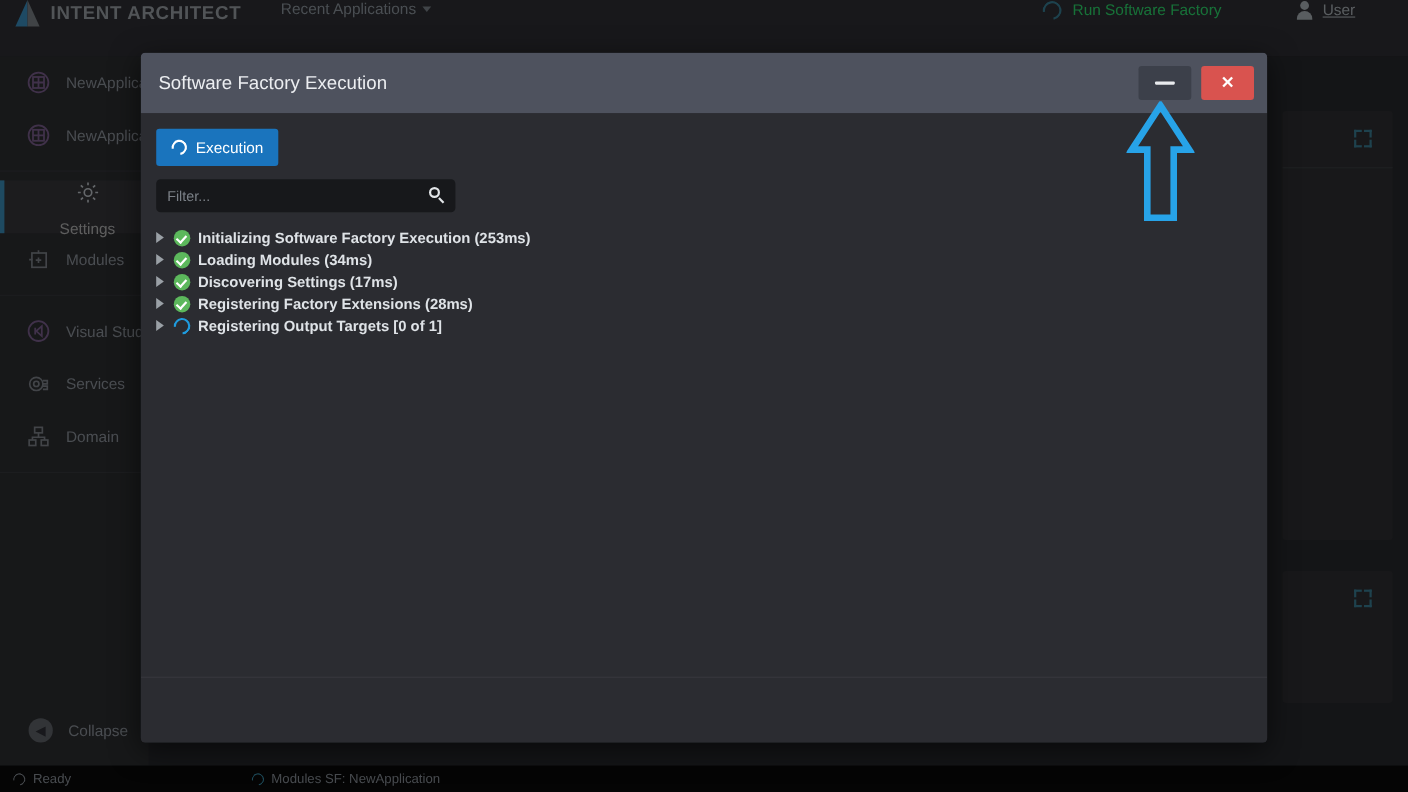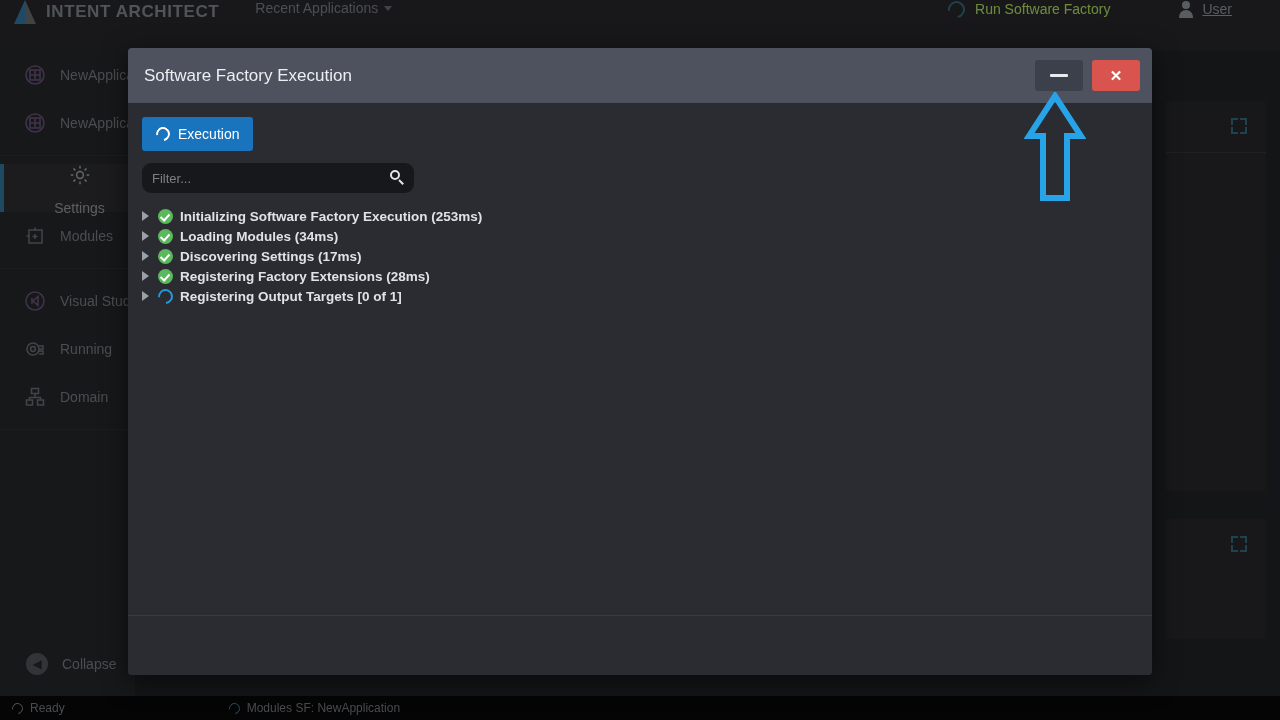--- a/index.html
+++ b/index.html
@@ -24,21 +24,21 @@
   .brand-logo .l { position: absolute; left: 0; top: 0; width: 0; height: 0;
       border-left: 11px solid transparent; border-right: 0 solid transparent;
       border-bottom: 24px solid #2e7fae; }
   .brand-logo .r { position: absolute; left: 11px; top: 0; width: 0; height: 0;
       border-right: 11px solid transparent; border-left: 0 solid transparent;
       border-bottom: 24px solid #6c7177; }
   .brand-text { color: #8b9096; font-size: 17px; font-weight: bold; letter-spacing: 0.6px; }
   .topnav-item { color: #7e868e; font-size: 14px; margin-left: 36px; display:flex; align-items:center; gap:6px; cursor: default; }
   .caret { width:0;height:0;border-left:4px solid transparent;border-right:4px solid transparent;border-top:5px solid #6c737b; }
   .topbar-right { margin-left: auto; display: flex; align-items: center; gap: 0; }
-  .run-sf { display:flex; align-items:center; gap:10px; color:#bef264; font-size:14px; padding: 0 8px; }
+  .run-sf { display:flex; align-items:center; gap:10px; color:#22c55e; font-size:14px; padding: 0 8px; }
   .spinner-ring { width:17px; height:17px; border-radius:50%; border:2.5px solid #2d6f85; border-bottom-color: transparent; transform: rotate(35deg); }
   .topbar-caret-wrap { padding: 0 16px 0 24px; }
   .user-block { display:flex; align-items:center; gap:8px; color:#9aa0a6; font-size:14px; padding-left: 12px; text-decoration: underline;}
   .user-icon { width:16px; height:16px; position:relative; }
   .user-icon .head { position:absolute; left:4px; top:0; width:8px; height:8px; border-radius:50%; background:#9aa0a6; }
   .user-icon .body { position:absolute; left:1px; top:9px; width:14px; height:8px; border-radius:7px 7px 0 0; background:#9aa0a6; }
 
   
   .sidebar {
     position: absolute; left:0; top:51px; width:135px; height:645px;
@@ -116,21 +116,21 @@
   .tabrow { padding-left:14px; }
   .tab {
     display:inline-flex; align-items:center; gap:8px;
     background:#1a74bd; color:#fff; font-size:14px;
     padding: 9px 14px; border-radius:3px; border:none; cursor:pointer;
   }
   .tab .ring { width:14px;height:14px;border-radius:50%;border:2.3px solid #fff;border-bottom-color:transparent; transform:rotate(35deg); }
 
   .filterrow { padding: 12px 0 0 14px; }
   .filterbox {
-    width:272px; height:30px; background:#17181b; border:none; border-radius:9px;
+    width:272px; height:30px; background:#17181b; border:none; border-radius:4px;
     position:relative; display:flex; align-items:center;
   }
   .filterbox input {
     flex:1; background:transparent; border:none; outline:none;
     color:#c7ccd1; font-size:13px; padding: 0 30px 0 10px;
     font-family:"Liberation Sans", sans-serif;
   }
   .filterbox input::placeholder { color:#7b8087; }
   .srch { position:absolute; right:9px; top:7px; width:15px; height:15px; }
   .srch .c { position:absolute; left:0; top:0; width:10px; height:10px; border:2px solid #e2e5e8; border-radius:50%; }
@@ -281,21 +281,21 @@
     </div>
 
     <div class="side-item">
       <span class="side-ico">
         <svg viewBox="0 0 22 22" width="22" height="22" fill="none" stroke="#7d838a" stroke-width="1.5">
           <circle cx="9" cy="11" r="6"></circle>
             <circle cx="9" cy="11" r="2.4"></circle>
             <path d="M15 8h4v3h-4M15 13h4v3h-4"></path>
         </svg>
       </span>
-      <span>Running</span>
+      <span>Services</span>
     </div>
 
     <div class="side-item">
       <span class="side-ico">
         <svg viewBox="0 0 22 22" width="22" height="22" fill="none" stroke="#7d838a" stroke-width="1.5">
           <rect x="7.5" y="2.5" width="7" height="5"></rect>
             <rect x="2.5" y="14" width="6" height="5"></rect>
             <rect x="13.5" y="14" width="6" height="5"></rect>
           <path d="M11 7.5v4M5.5 14v-2.5h11V14"></path>
         </svg>

